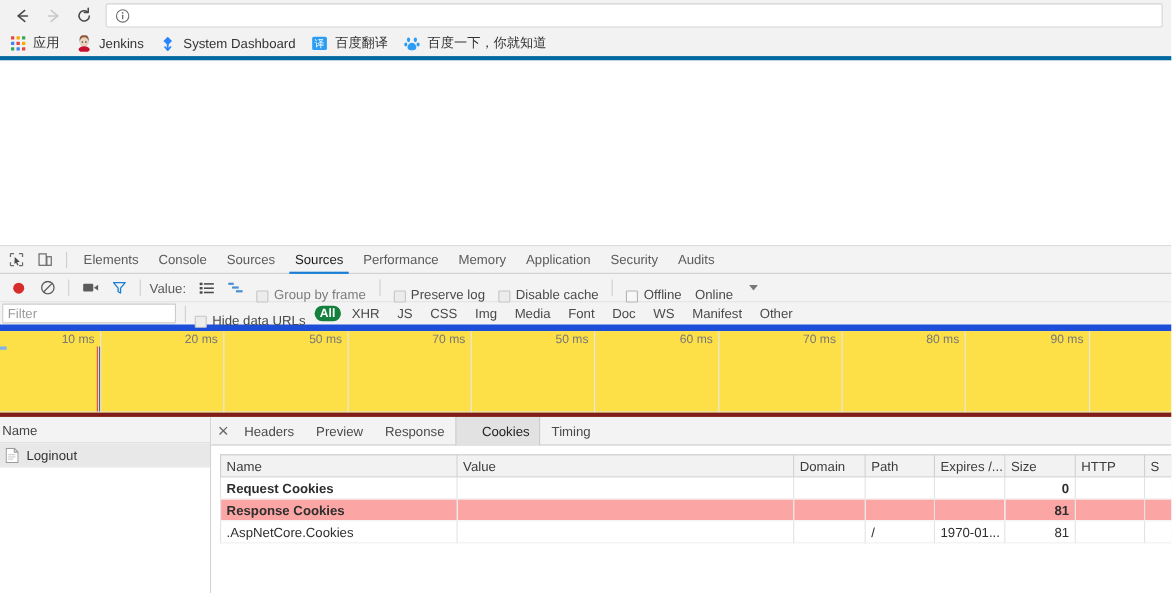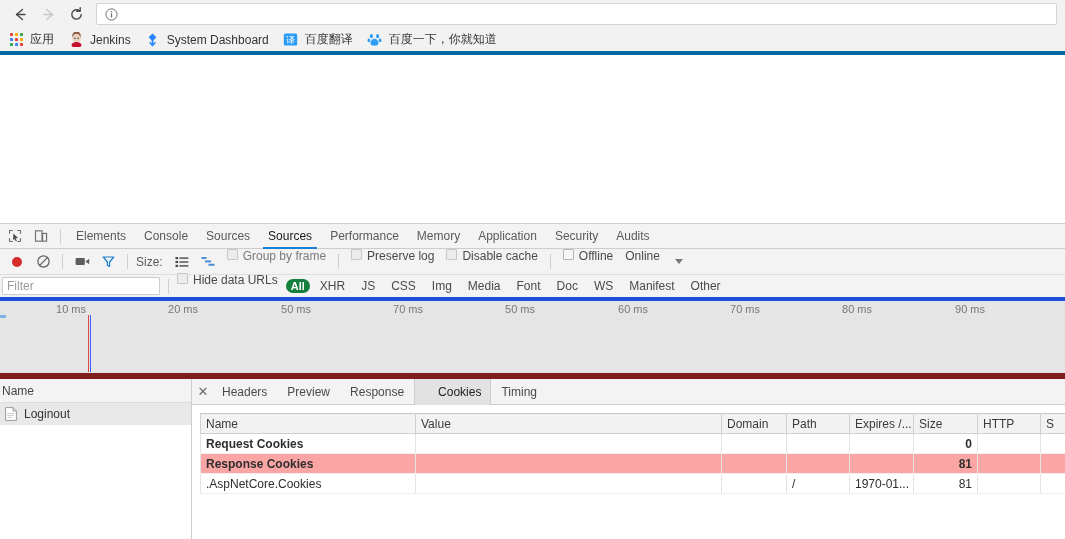--- a/index.html
+++ b/index.html
@@ -82,46 +82,46 @@
     background:#f3f3f3; border-bottom:1px solid #dedede;
     padding-left:4px;
   }
   .rec-dot { width:10px; height:10px; border-radius:50%; background:#d62c2c; display:block; }
   .tb-label { color:#5a5a5a; margin:0 6px 0 2px; }
   .cb {
     width:11px; height:11px; border:1px solid #b4b4b4; background:#f7f7f7;
     display:inline-block; flex:0 0 auto; border-radius:1px;
   }
   .cb.dim { background:#ececec; border-color:#c6c6c6; }
-  .tb-item { display:flex; align-items:flex-start; height:26px; padding:0 6px; white-space:nowrap; color:#7b7b7b; }
+  .tb-item { display:flex; align-items:flex-end; height:26px; padding:0 6px; white-space:nowrap; color:#7b7b7b; }
   .tb-item.dark { color:#4a4a4a; }
   .tb-item .cb { margin-right:5px; }
   .caret-down { width:0;height:0;border-left:4px solid transparent;border-right:4px solid transparent;border-top:5px solid #777; }
 
   .dt-filterbar {
     height:26px; display:flex; align-items:center;
-    background:#f3f3f3; border-bottom:4px solid #1d4ed8;
+    background:#f3f3f3; border-bottom:6px solid #1d4ed8;
   }
   .filter-input {
     width:158px; height:18px; margin-left:2px;
     background:#ffffff; border:1px solid #cccccc;
     font-family:"Liberation Sans", sans-serif; font-size:12px;
     color:#303030; padding:0 4px; outline:none; border-radius:1px;
   }
   .filter-input::placeholder { color:#9b9b9b; }
   .fb-sep { width:1px; height:15px; background:#cfcfcf; margin:0 8px; }
   .ftype {
     padding:1px 6px; margin:0 2px; color:#4a4a4a; border-radius:8px; white-space:nowrap;
   }
   .ftype.active { background:#15803d; color:#ffffff; font-weight:bold; font-size:11px; padding:1px 5px; }
 
   
   .timeline {
-    height:78px; position:relative; background:#e5e5e5;
-    border-bottom:6px solid #7f1d1d; overflow:hidden;
+    height:78px; position:relative; background:#fde047;
+    border-bottom:4px solid #7f1d1d; overflow:hidden;
   }
   .tl-divider { position:absolute; top:0; bottom:0; width:1px; background:#e8e8e8; }
   .tl-label {
     position:absolute; top:2px; font-size:11px; color:#777777;
     transform:translateX(-100%); padding-right:5px; white-space:nowrap;
   }
   .tl-evt { position:absolute; top:14px; bottom:0; width:1px; }
   .tl-band { position:absolute; left:0; top:14px; width:6px; height:3px; background:#7fb4e8; }
   .tl-baseline { position:absolute; left:0; right:0; bottom:0; height:1px; background:#e0e0e0; }
 
@@ -328,21 +328,21 @@
           <path d="M10.4 6.5 L14.2 3.8 L14.2 9.2 Z" fill="#5c5c5c"></path>
         </svg>
     </div>
     <div class="dt-icon-btn">
       <svg width="13" height="13" viewBox="0 0 13 13">
           <path d="M1.2 2 L11.8 2 L7.6 7 L7.6 11.4 L5.4 10.2 L5.4 7 Z" fill="none" stroke="#1a7fd4" stroke-width="1.2" stroke-linejoin="round"></path>
         </svg>
     </div>
     <div class="dt-sep"></div>
 
-    <span class="tb-label">Size:</span>
+    <span class="tb-label">Value:</span>
     <div class="dt-icon-btn">
       <svg width="14" height="12" viewBox="0 0 14 12">
           <rect x="0.5" y="1" width="2.6" height="2.2" fill="#4a4a4a"></rect>
           <rect x="4.4" y="1.4" width="9" height="1.4" fill="#4a4a4a"></rect>
           <rect x="0.5" y="4.9" width="2.6" height="2.2" fill="#4a4a4a"></rect>
           <rect x="4.4" y="5.3" width="9" height="1.4" fill="#4a4a4a"></rect>
           <rect x="0.5" y="8.8" width="2.6" height="2.2" fill="#4a4a4a"></rect>
           <rect x="4.4" y="9.2" width="9" height="1.4" fill="#4a4a4a"></rect>
         </svg>
     </div>

